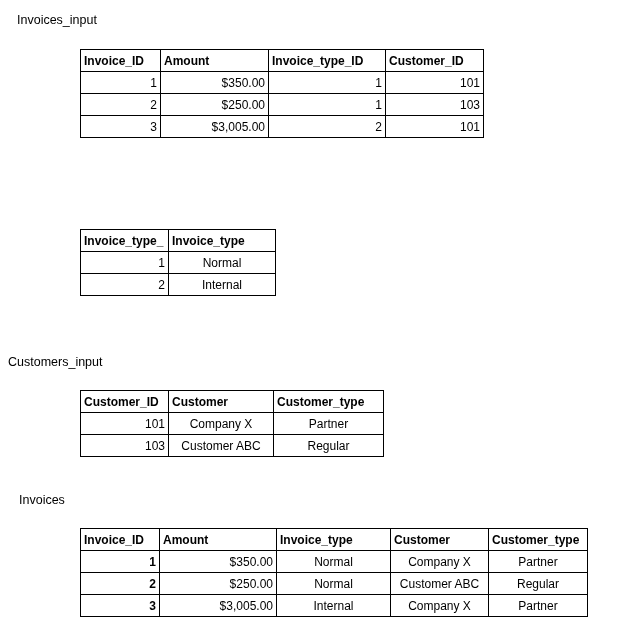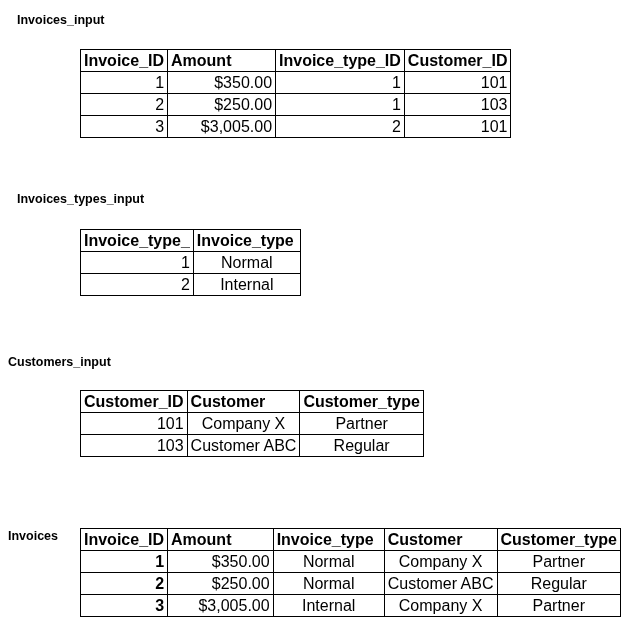--- a/index.html
+++ b/index.html
@@ -13,46 +13,46 @@
     height: 628px;
     background: #ffffff;
     font-family: "Liberation Sans", "DejaVu Sans", sans-serif;
     color: #000000;
     overflow: hidden;
   }
   .tbl-title {
     position: absolute;
     margin: 0;
     font-size: 12.5px;
-    font-weight: bold;
+    font-weight: normal;
     line-height: 15px;
     color: #000000;
     white-space: nowrap;
   }
   #title-0 { left: 17px; top: 13px; }
   #title-1 { left: 17px; top: 192px; }
   #title-2 { left: 8px; top: 355px; }
-  #title-3 { left: 8px; top: 493px; margin-top: 36px; }
+  #title-3 { left: 19px; top: 493px; }
 
   table.grid {
     position: absolute;
     border-collapse: collapse;
     table-layout: fixed;
     background: #ffffff;
   }
   #table-0 { left: 80px; top: 49px; }
   #table-1 { left: 80px; top: 229px; padding-left: 36px; }
   #table-2 { left: 80px; top: 390px; }
   #table-3 { left: 80px; top: 528px; }
 
   table.grid th, table.grid td {
     border: 1px solid #000000;
     height: 19px;
     padding: 0 3px 2px 3px;
-    font-size: 16px;
+    font-size: 12px;
     line-height: 16px;
     vertical-align: bottom;
     overflow: hidden;
     white-space: nowrap;
   }
   table.grid th {
     font-weight: bold;
     text-align: left;
   }
   td.align-right { text-align: right; }
@@ -95,21 +95,20 @@
         </tr>
         <tr>
           <td class="align-right">3</td>
           <td class="align-right">$3,005.00</td>
           <td class="align-right">2</td>
           <td class="align-right">101</td>
         </tr>
       </tbody>
     </table>
 
-  <h2 id="title-1" class="tbl-title">Invoices_types_input</h2>
   <table id="table-1" class="grid">
       <colgroup>
         <col style="width: 88px;">
         <col style="width: 107px;">
       </colgroup>
       <thead>
         <tr>
           <th>Invoice_type_</th>
           <th>Invoice_type</th>
         </tr>

